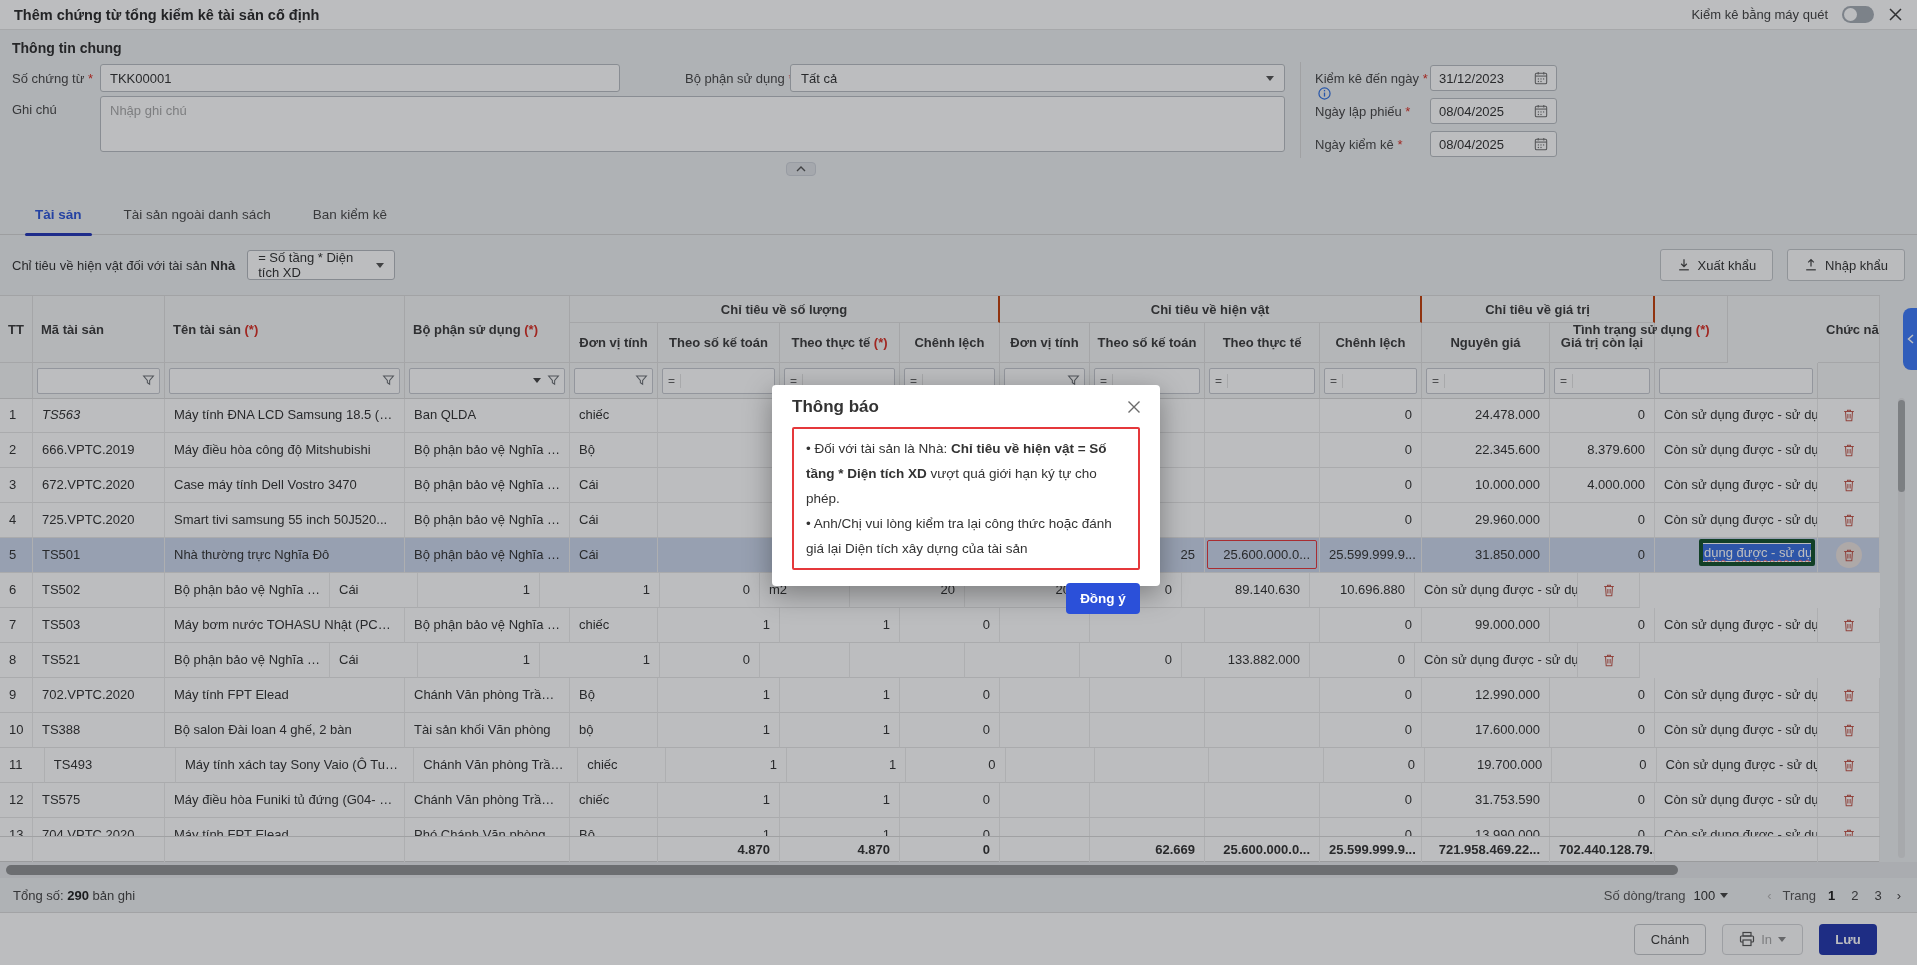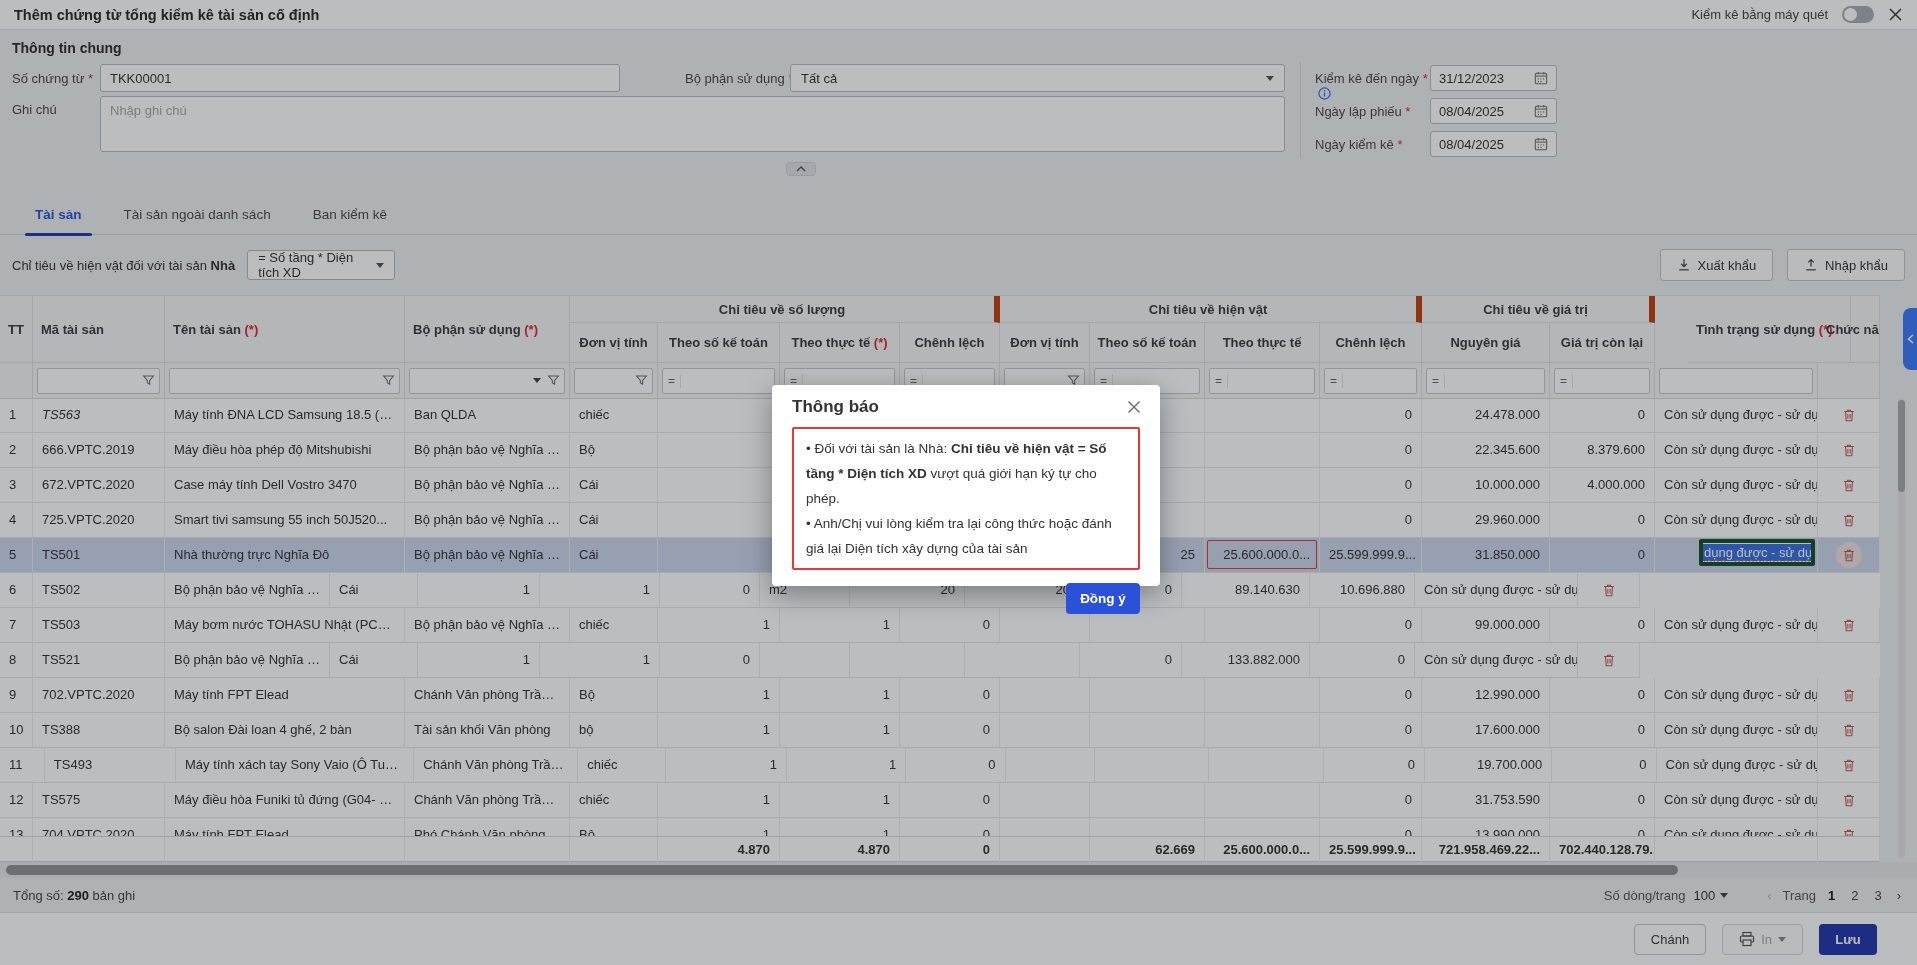--- a/index.html
+++ b/index.html
@@ -51,21 +51,21 @@
   .metric-dd { margin-left:12px; width:148px; height:30px; background:#fff; border:1px solid #b5b9be; border-radius:3px;
     display:flex; align-items:center; padding:0 10px; cursor:pointer; }
   .metric-dd .caret { margin-left:auto; }
   .tool-btns { margin-left:auto; display:flex; gap:14px; }
   .tbtn { height:32px; border:1px solid #c3c6ca; border-radius:3px; background:#fdfdfd; display:flex; align-items:center;
     gap:7px; padding:0 16px; font-size:13px; color:#333; cursor:pointer; }
   
   .grid-wrap { position:absolute; top:295px; left:0; width:1880px; }
   #grid-head { position:relative; height:103px; background:#f4f5f6; border-top:1px solid #dcdcdc; }
   .gh { position:absolute; top:0; height:27px; display:flex; align-items:center; justify-content:center;
-    font-weight:bold; color:#3c3c3c; border-right:6px solid #c2410c; border-bottom:1px solid #e0e0e0; font-size:13px; }
+    font-weight:bold; color:#3c3c3c; border-right:2px solid #c2410c; border-bottom:1px solid #e0e0e0; font-size:13px; }
   .th { position:absolute; top:0; height:67px; display:flex; align-items:center; padding:0 8px;
     font-weight:bold; color:#3c3c3c; border-right:1px solid #e0e0e0; border-bottom:1px solid #e0e0e0; font-size:13px; white-space:nowrap; overflow:hidden; }
   .th.grouped { justify-content:center; }
   #grid-filter { position:absolute; top:67px; left:0; right:0; height:36px; display:flex; }
   .fc { height:36px; border-right:1px solid #e0e0e0; border-bottom:1px solid #d8d8d8; padding:5px 4px; display:flex; align-items:center; }
   .fbox { flex:1; height:26px; background:#fff; border:1px solid #c6cad0; border-radius:2px; display:flex; align-items:center; min-width:0; }
   .fbox input { flex:1; min-width:0; border:0; outline:none; height:100%; padding:0 4px; font-size:12px; background:transparent; font-family:inherit;}
   .fbox .fun { padding:0 4px; display:flex; cursor:pointer; }
   .fbox .op { width:18px; text-align:center; color:#666; border-right:1px solid #e3e3e3; font-size:12px; }
   .fbox .dcaret { margin-right:2px; }
@@ -313,21 +313,21 @@
       </div>
       <div class="th grouped" style="left: 1320px; width: 102px; top: 27px; height: 40px;">
         <span>Chênh lệch</span>
       </div>
       <div class="th grouped" style="left: 1422px; width: 128px; top: 27px; height: 40px;">
         <span>Nguyên giá</span>
       </div>
       <div class="th grouped" style="left: 1550px; width: 105px; top: 27px; height: 40px;">
         <span>Giá trị còn lại</span>
       </div>
-      <div class="th" style="left: 1688px; width: 163px;">
+      <div class="th" style="left: 1565px; width: 163px;">
         <span>Tình trạng sử dụng</span>
         <span class="req">&nbsp;(*)</span>
       </div>
       <div class="th" style="left: 1818px; width: 62px;">
         <span>Chức năng</span>
       </div>
       <div id="grid-filter" style="width: 1880px;">
         <div class="fc" style="width: 33px;"></div>
         <div class="fc" style="width: 132px;">
           <div class="fbox">
@@ -459,21 +459,21 @@
               <svg width="14" height="15" viewBox="0 0 16 17">
                 <path d="M2.5 4h11M6.3 4V2.5h3.4V4M4 4l.8 10.5h6.4L12 4M6.7 6.8v5.2M9.3 6.8v5.2" stroke="#c2574b" stroke-width="1.2" fill="none"></path>
               </svg>
             </span>
           </span>
         </div>
       </div>
       <div class="row">
         <div class="td" style="width: 33px;">2</div>
         <div class="td" style="width: 132px;">666.VPTC.2019</div>
-        <div class="td ellip" style="width: 240px;">Máy điều hòa phép độ Mitshubishi</div>
+        <div class="td ellip" style="width: 240px;">Máy điều hòa công độ Mitshubishi</div>
         <div class="td ellip" style="width: 165px;">Bộ phận bảo vệ Nghĩa Đô</div>
         <div class="td" style="width: 88px;">Bộ</div>
         <div class="td num" style="width: 122px;"></div>
         <div class="td num" style="width: 120px;"></div>
         <div class="td num" style="width: 100px;"></div>
         <div class="td" style="width: 90px;"></div>
         <div class="td num" style="width: 115px;"></div>
         <div class="td num" style="width: 115px;"></div>
         <div class="td num" style="width: 102px;">0</div>
         <div class="td num" style="width: 128px;">22.345.600</div>

